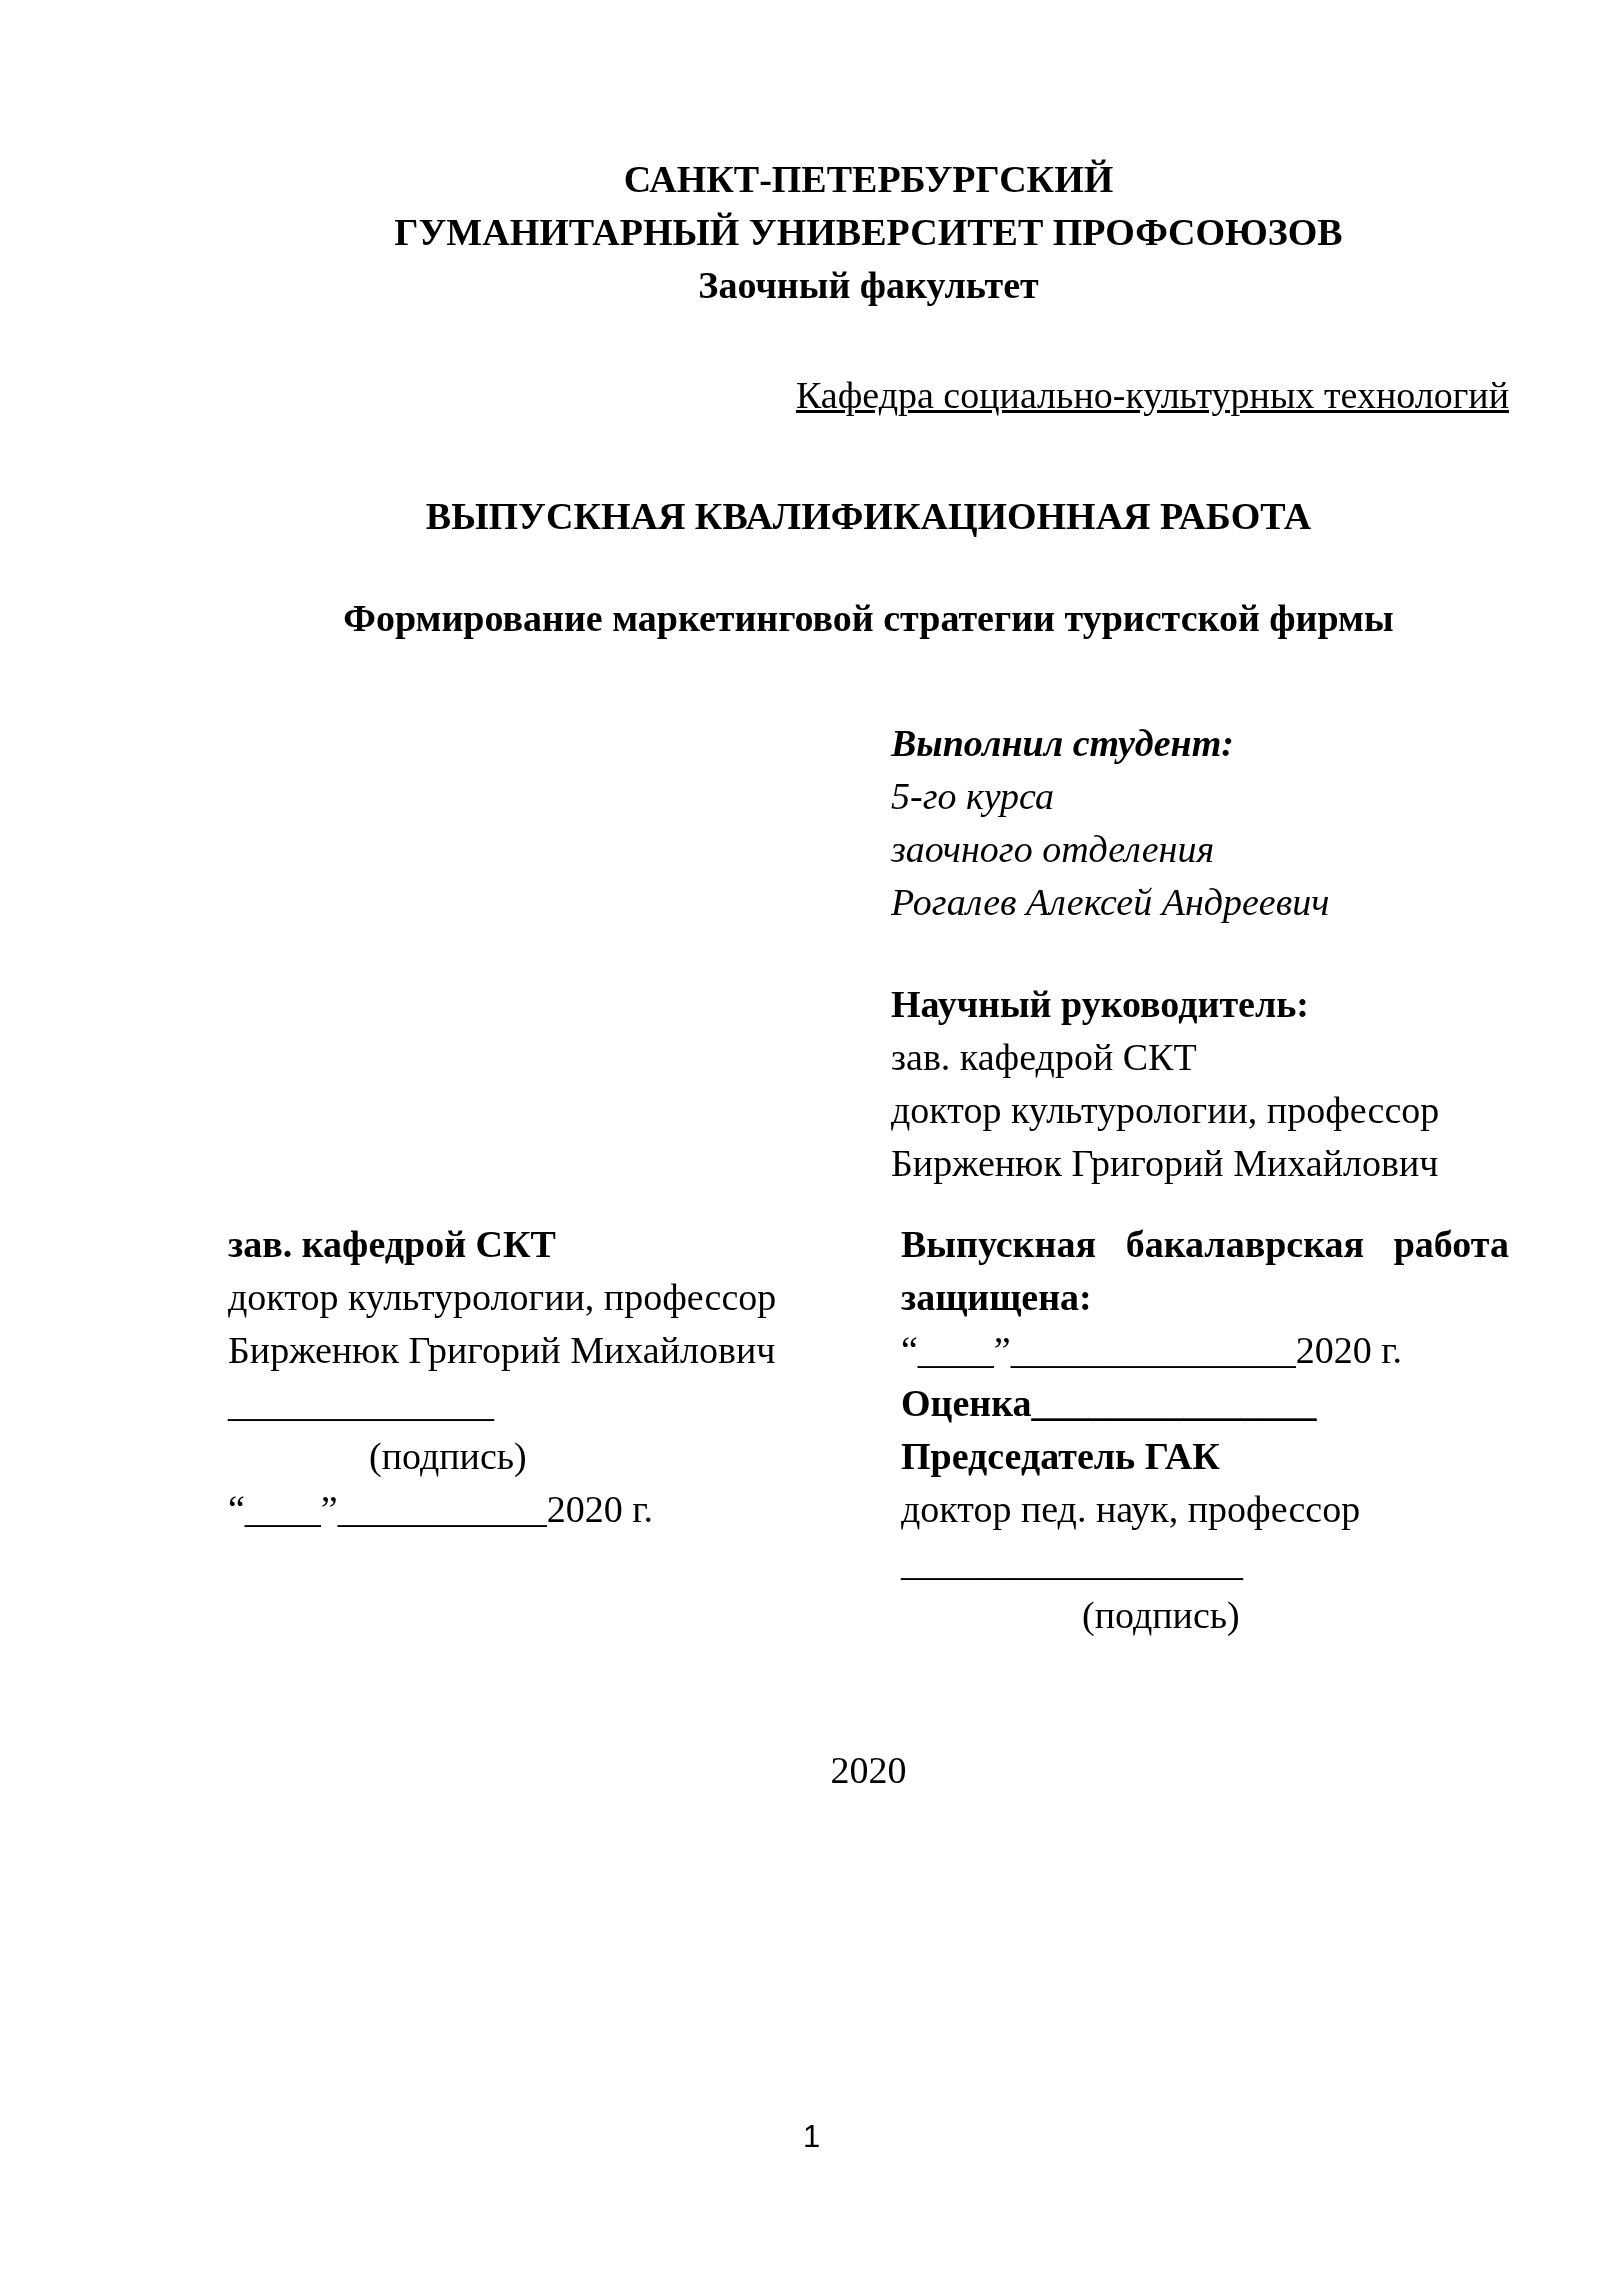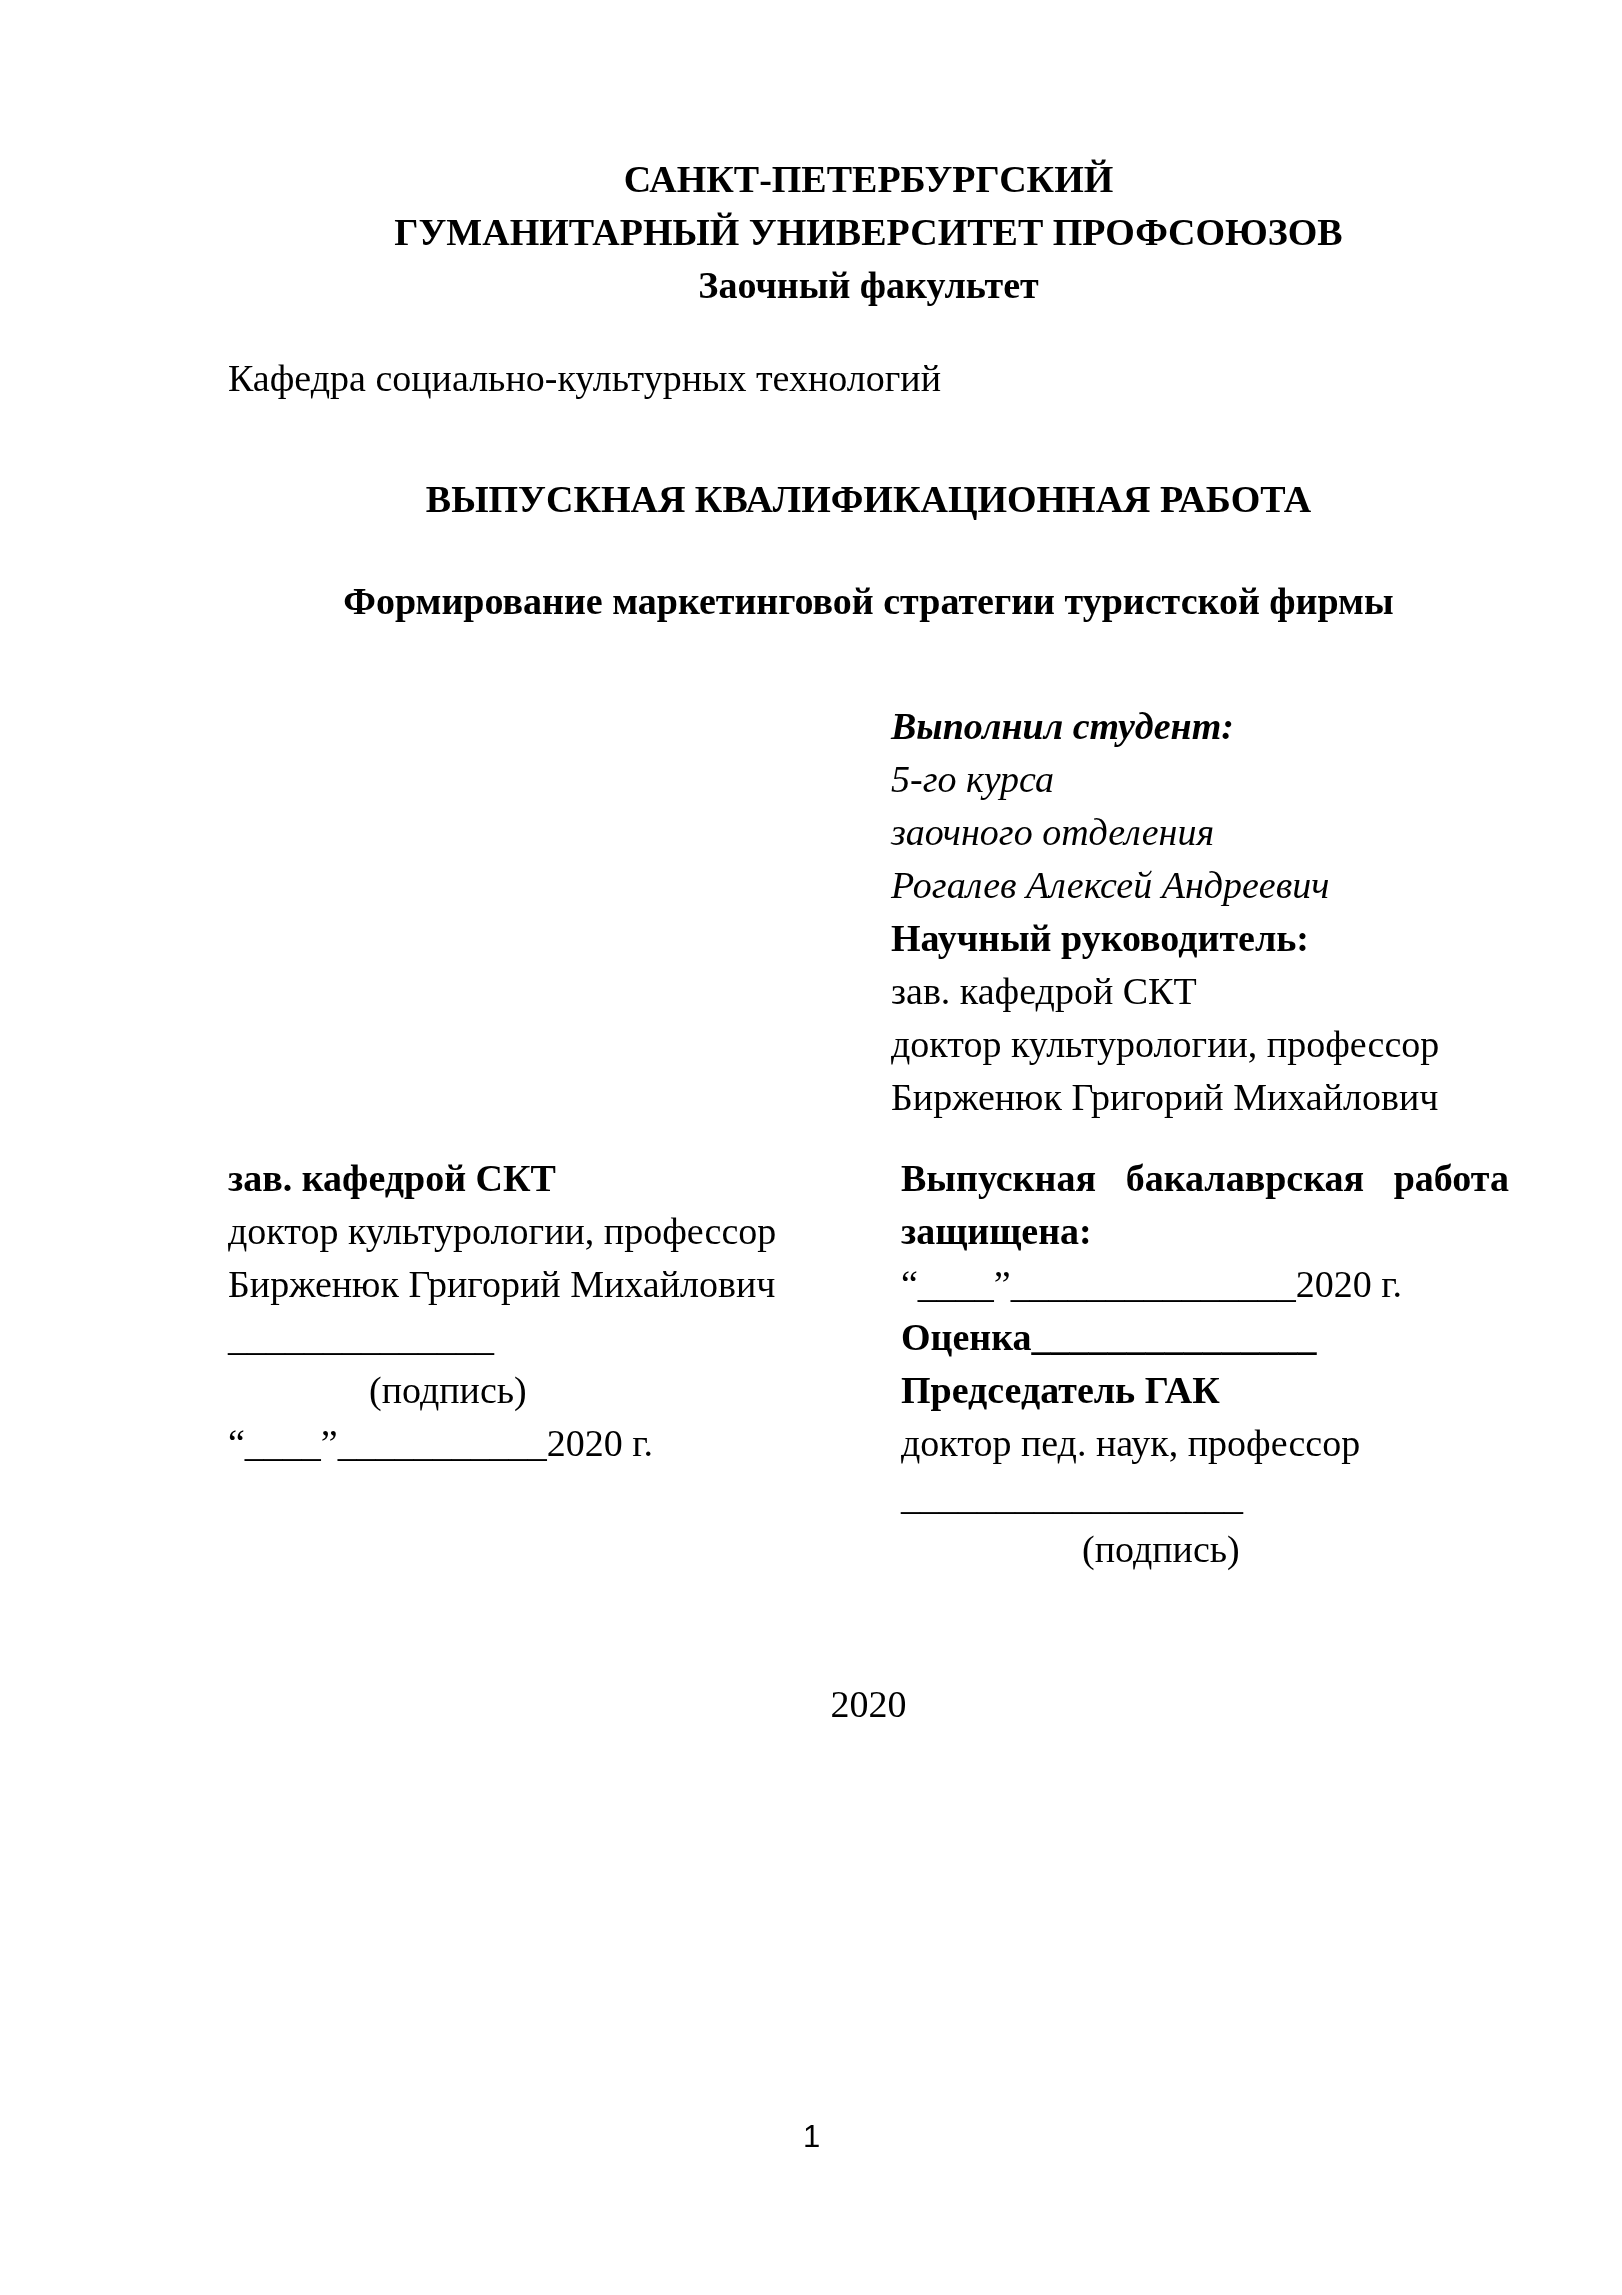--- a/index.html
+++ b/index.html
@@ -11,25 +11,25 @@
     position: relative;
     overflow: hidden;
     color: #000000;
     font-family: "Liberation Serif", serif;
     font-size: 38px;
     line-height: 53px;
   }
   .content { padding: 153px 114px 0 228px; }
   .center { text-align: center; }
   .bold { font-weight: bold; }
-  .department { margin-top: 40px; }
+  .department { text-align: right; margin-top: 57px; text-decoration: underline; }
   .work-type { margin-top: 68px; }
   .work-title { margin-top: 49px; }
   .student-block { margin-left: 663px; margin-top: 72px; font-style: italic; }
-  .advisor-block { margin-left: 663px; }
+  .advisor-block { margin-left: 663px; margin-top: 49px; }
   .columns {
     display: flex;
     justify-content: space-between;
     margin-top: 28px;
   }
   .col { width: 608px; }
   .justify-stretch { text-align: justify; text-align-last: justify; }
   .sig-caption-left { margin-left: 141px; }
   .sig-caption-right { margin-left: 181px; }
   .footer-city-year { margin-top: 102px; text-align: center; }

